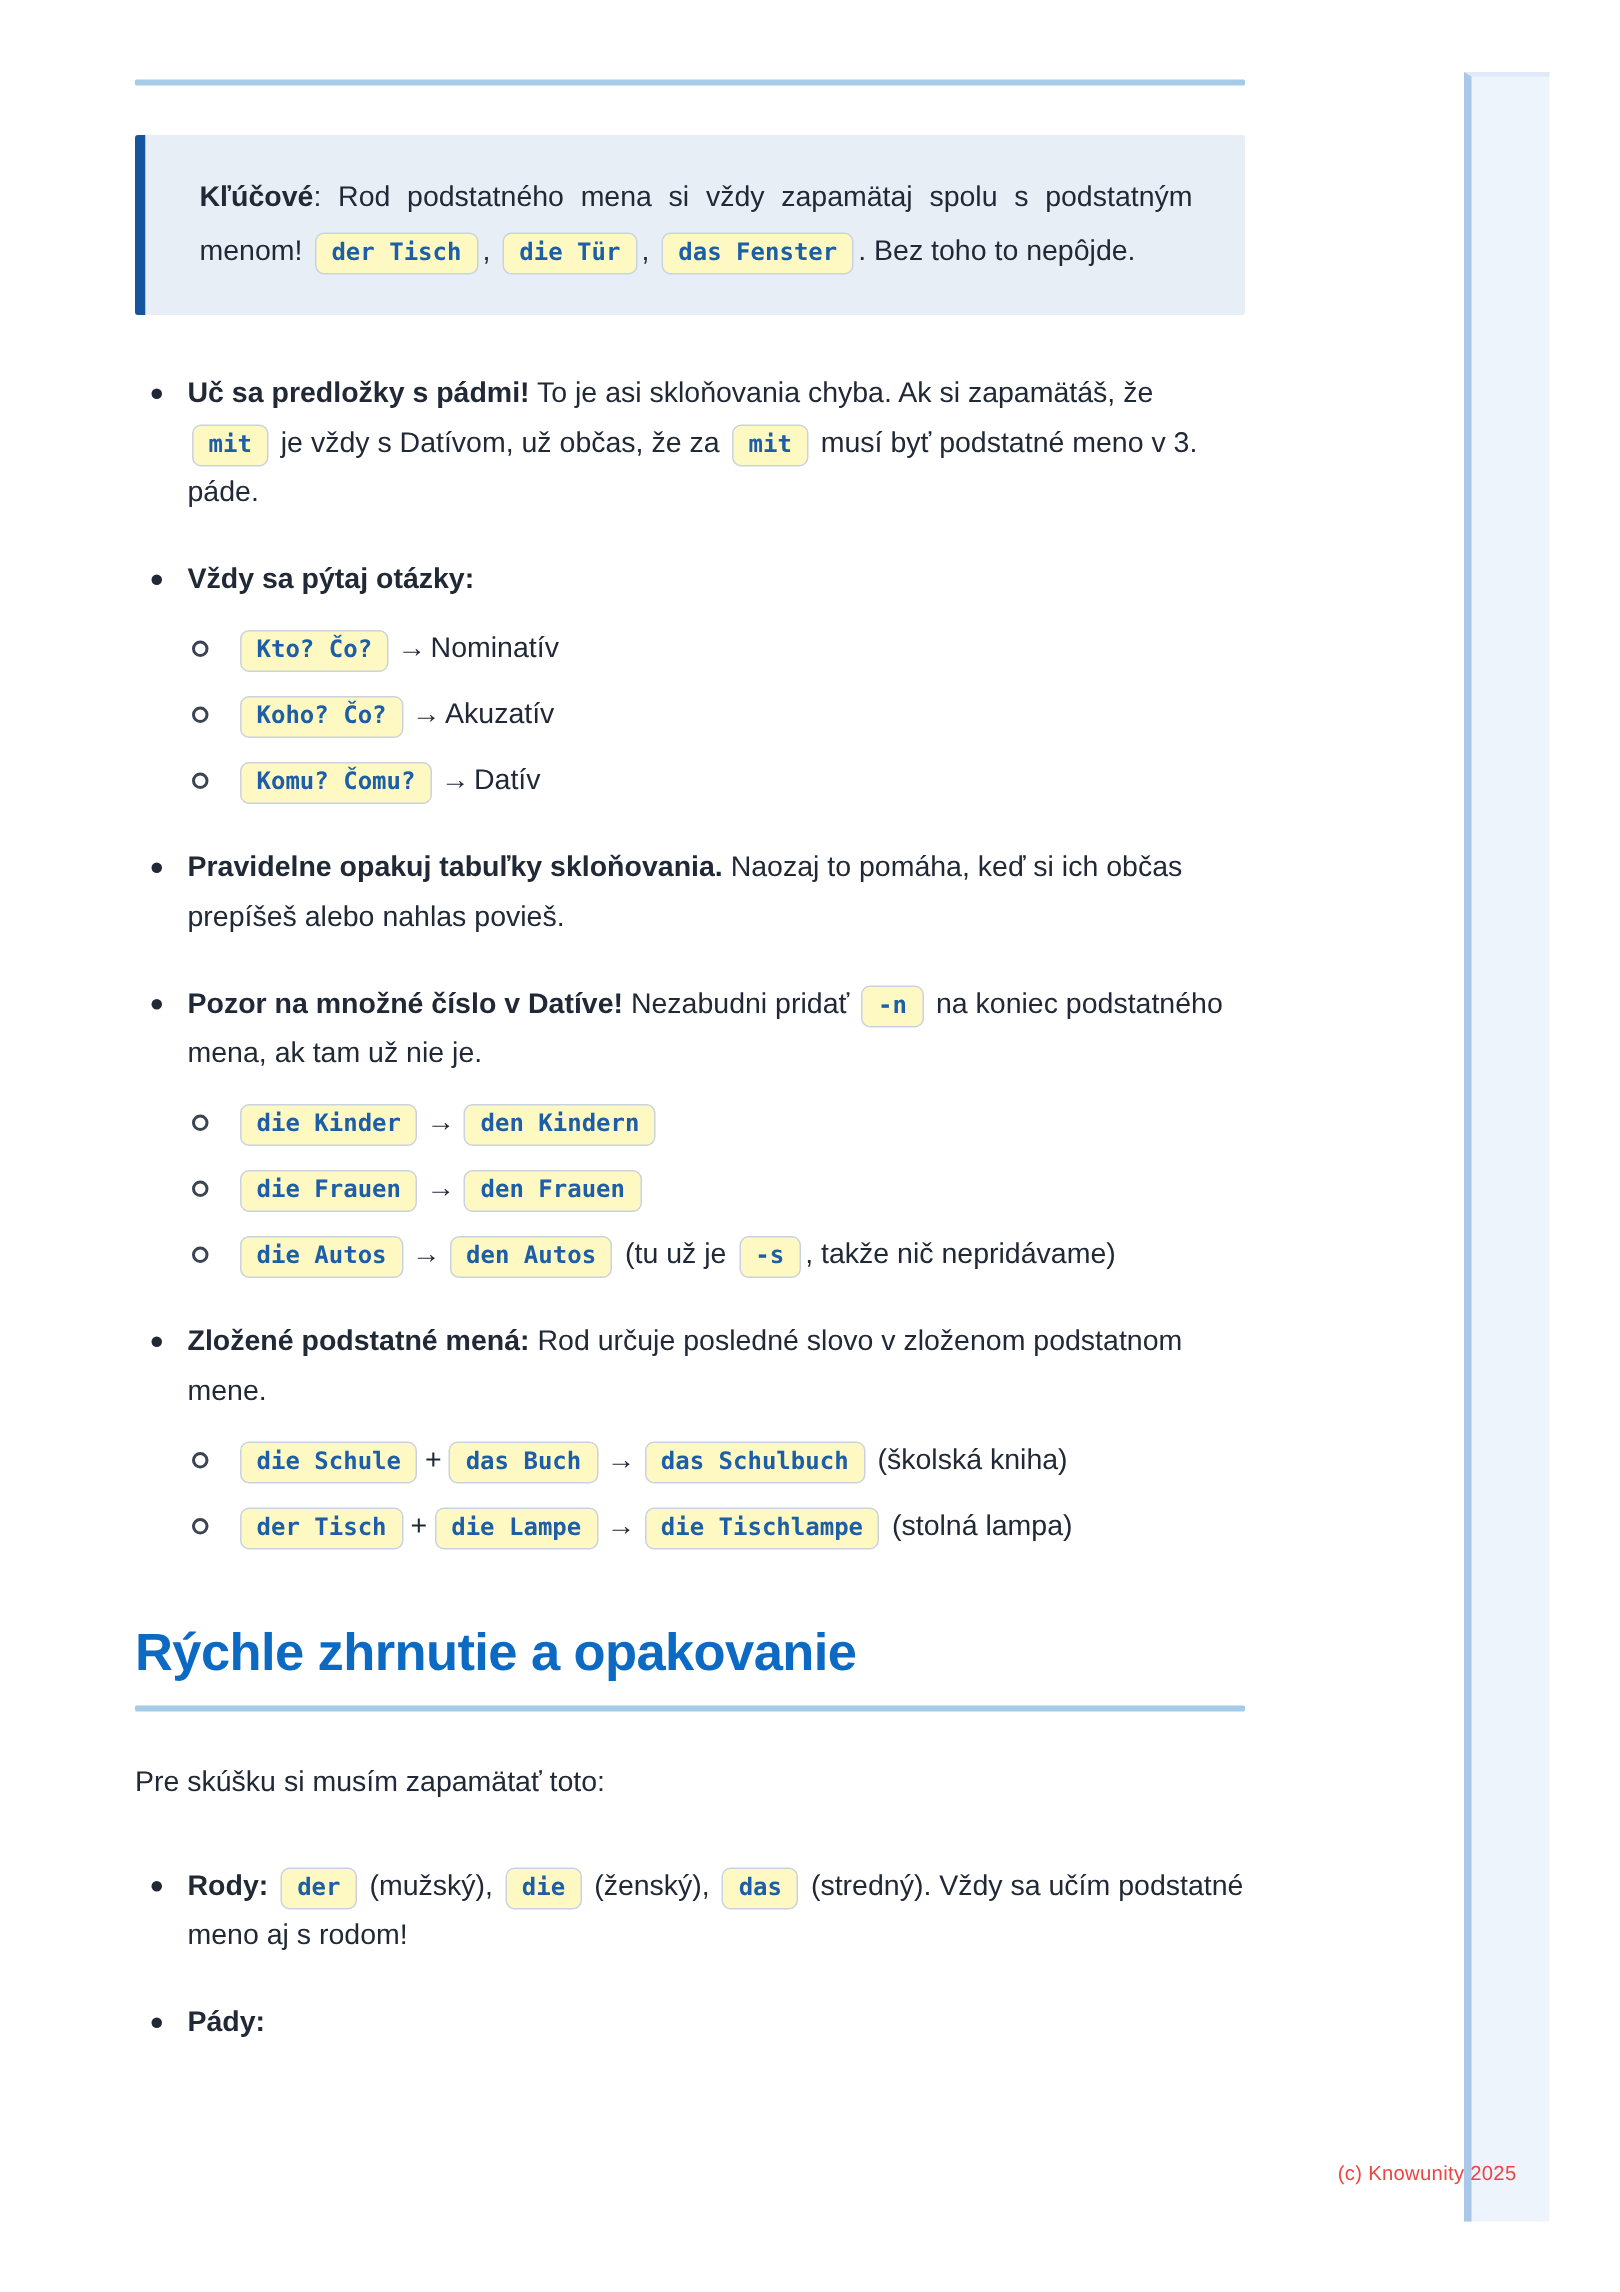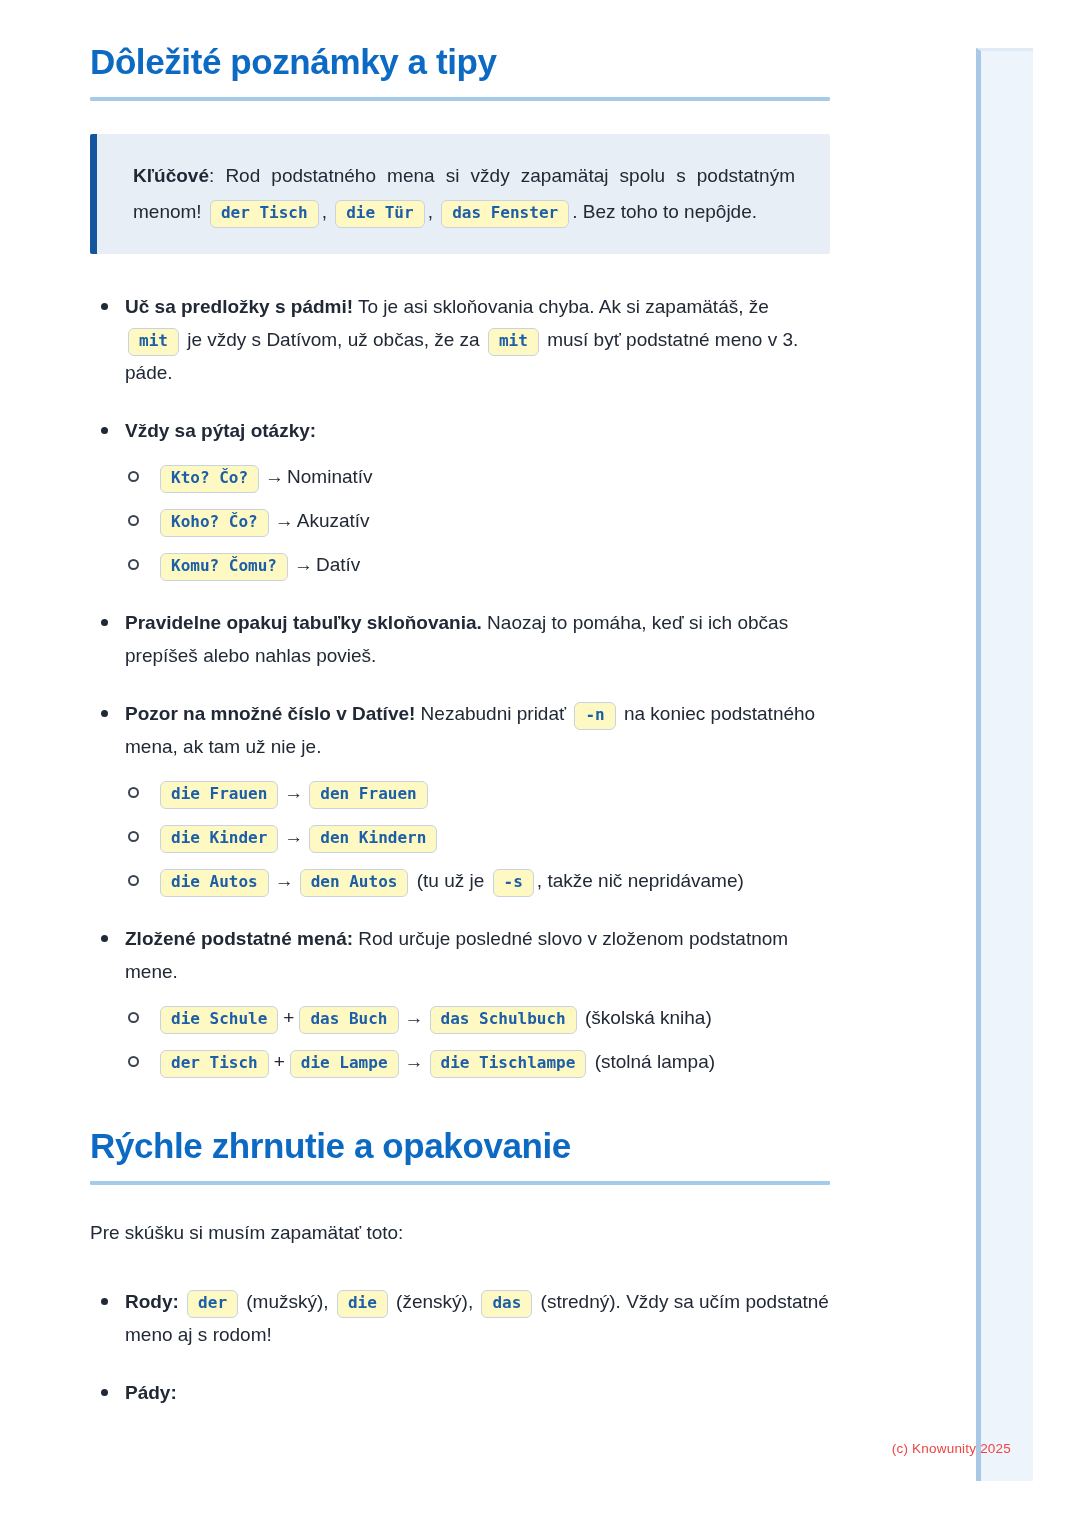--- a/index.html
+++ b/index.html
@@ -99,21 +99,20 @@
 </style>
 </head>
 <body>
 
 <div>
 
   <div class="page-edge-strip"></div>
 
   <div class="content">
 
-    <h1 class="section-heading">Dôležité poznámky a tipy</h1>
     <div class="heading-divider"></div>
 
     <div class="callout">
       <span class="lead">Kľúčové</span><span>: Rod podstatného mena si vždy zapamätaj spolu s podstatným menom! </span><code class="chip">der Tisch</code><span>, </span><code class="chip">die Tür</code><span>, </span><code class="chip">das Fenster</code><span>. Bez toho to nepôjde.</span>
     </div>
 
     <ul class="main-list">
 
       <li>
         <span class="lead">Uč sa predložky s pádmi!</span><span> To je asi skloňovania chyba. Ak si zapamätáš, že </span><code class="chip">mit</code><span> je vždy s Datívom, už občas, že za </span><code class="chip">mit</code><span> musí byť podstatné meno v 3. páde.</span>
@@ -135,24 +134,24 @@
       </li>
 
       <li>
         <span class="lead">Pravidelne opakuj tabuľky skloňovania.</span><span> Naozaj to pomáha, keď si ich občas prepíšeš alebo nahlas povieš.</span>
       </li>
 
       <li>
         <span class="lead">Pozor na množné číslo v Datíve!</span><span> Nezabudni pridať </span><code class="chip">-n</code><span> na koniec podstatného mena, ak tam už nie je.</span>
         <ul class="sub-list">
           <li>
-            <code class="chip">die Frauen</code><span class="arrow">→</span><code class="chip">den Frauen</code>
+            <code class="chip">die Kinder</code><span class="arrow">→</span><code class="chip">den Kindern</code>
           </li>
           <li>
-            <code class="chip">die Kinder</code><span class="arrow">→</span><code class="chip">den Kindern</code>
+            <code class="chip">die Frauen</code><span class="arrow">→</span><code class="chip">den Frauen</code>
           </li>
           <li>
             <code class="chip">die Autos</code><span class="arrow">→</span><code class="chip">den Autos</code><span> (tu už je </span><code class="chip">-s</code><span>, takže nič nepridávame)</span>
           </li>
         </ul>
       </li>
 
       <li>
         <span class="lead">Zložené podstatné mená:</span><span> Rod určuje posledné slovo v zloženom podstatnom mene.</span>
         <ul class="sub-list">

